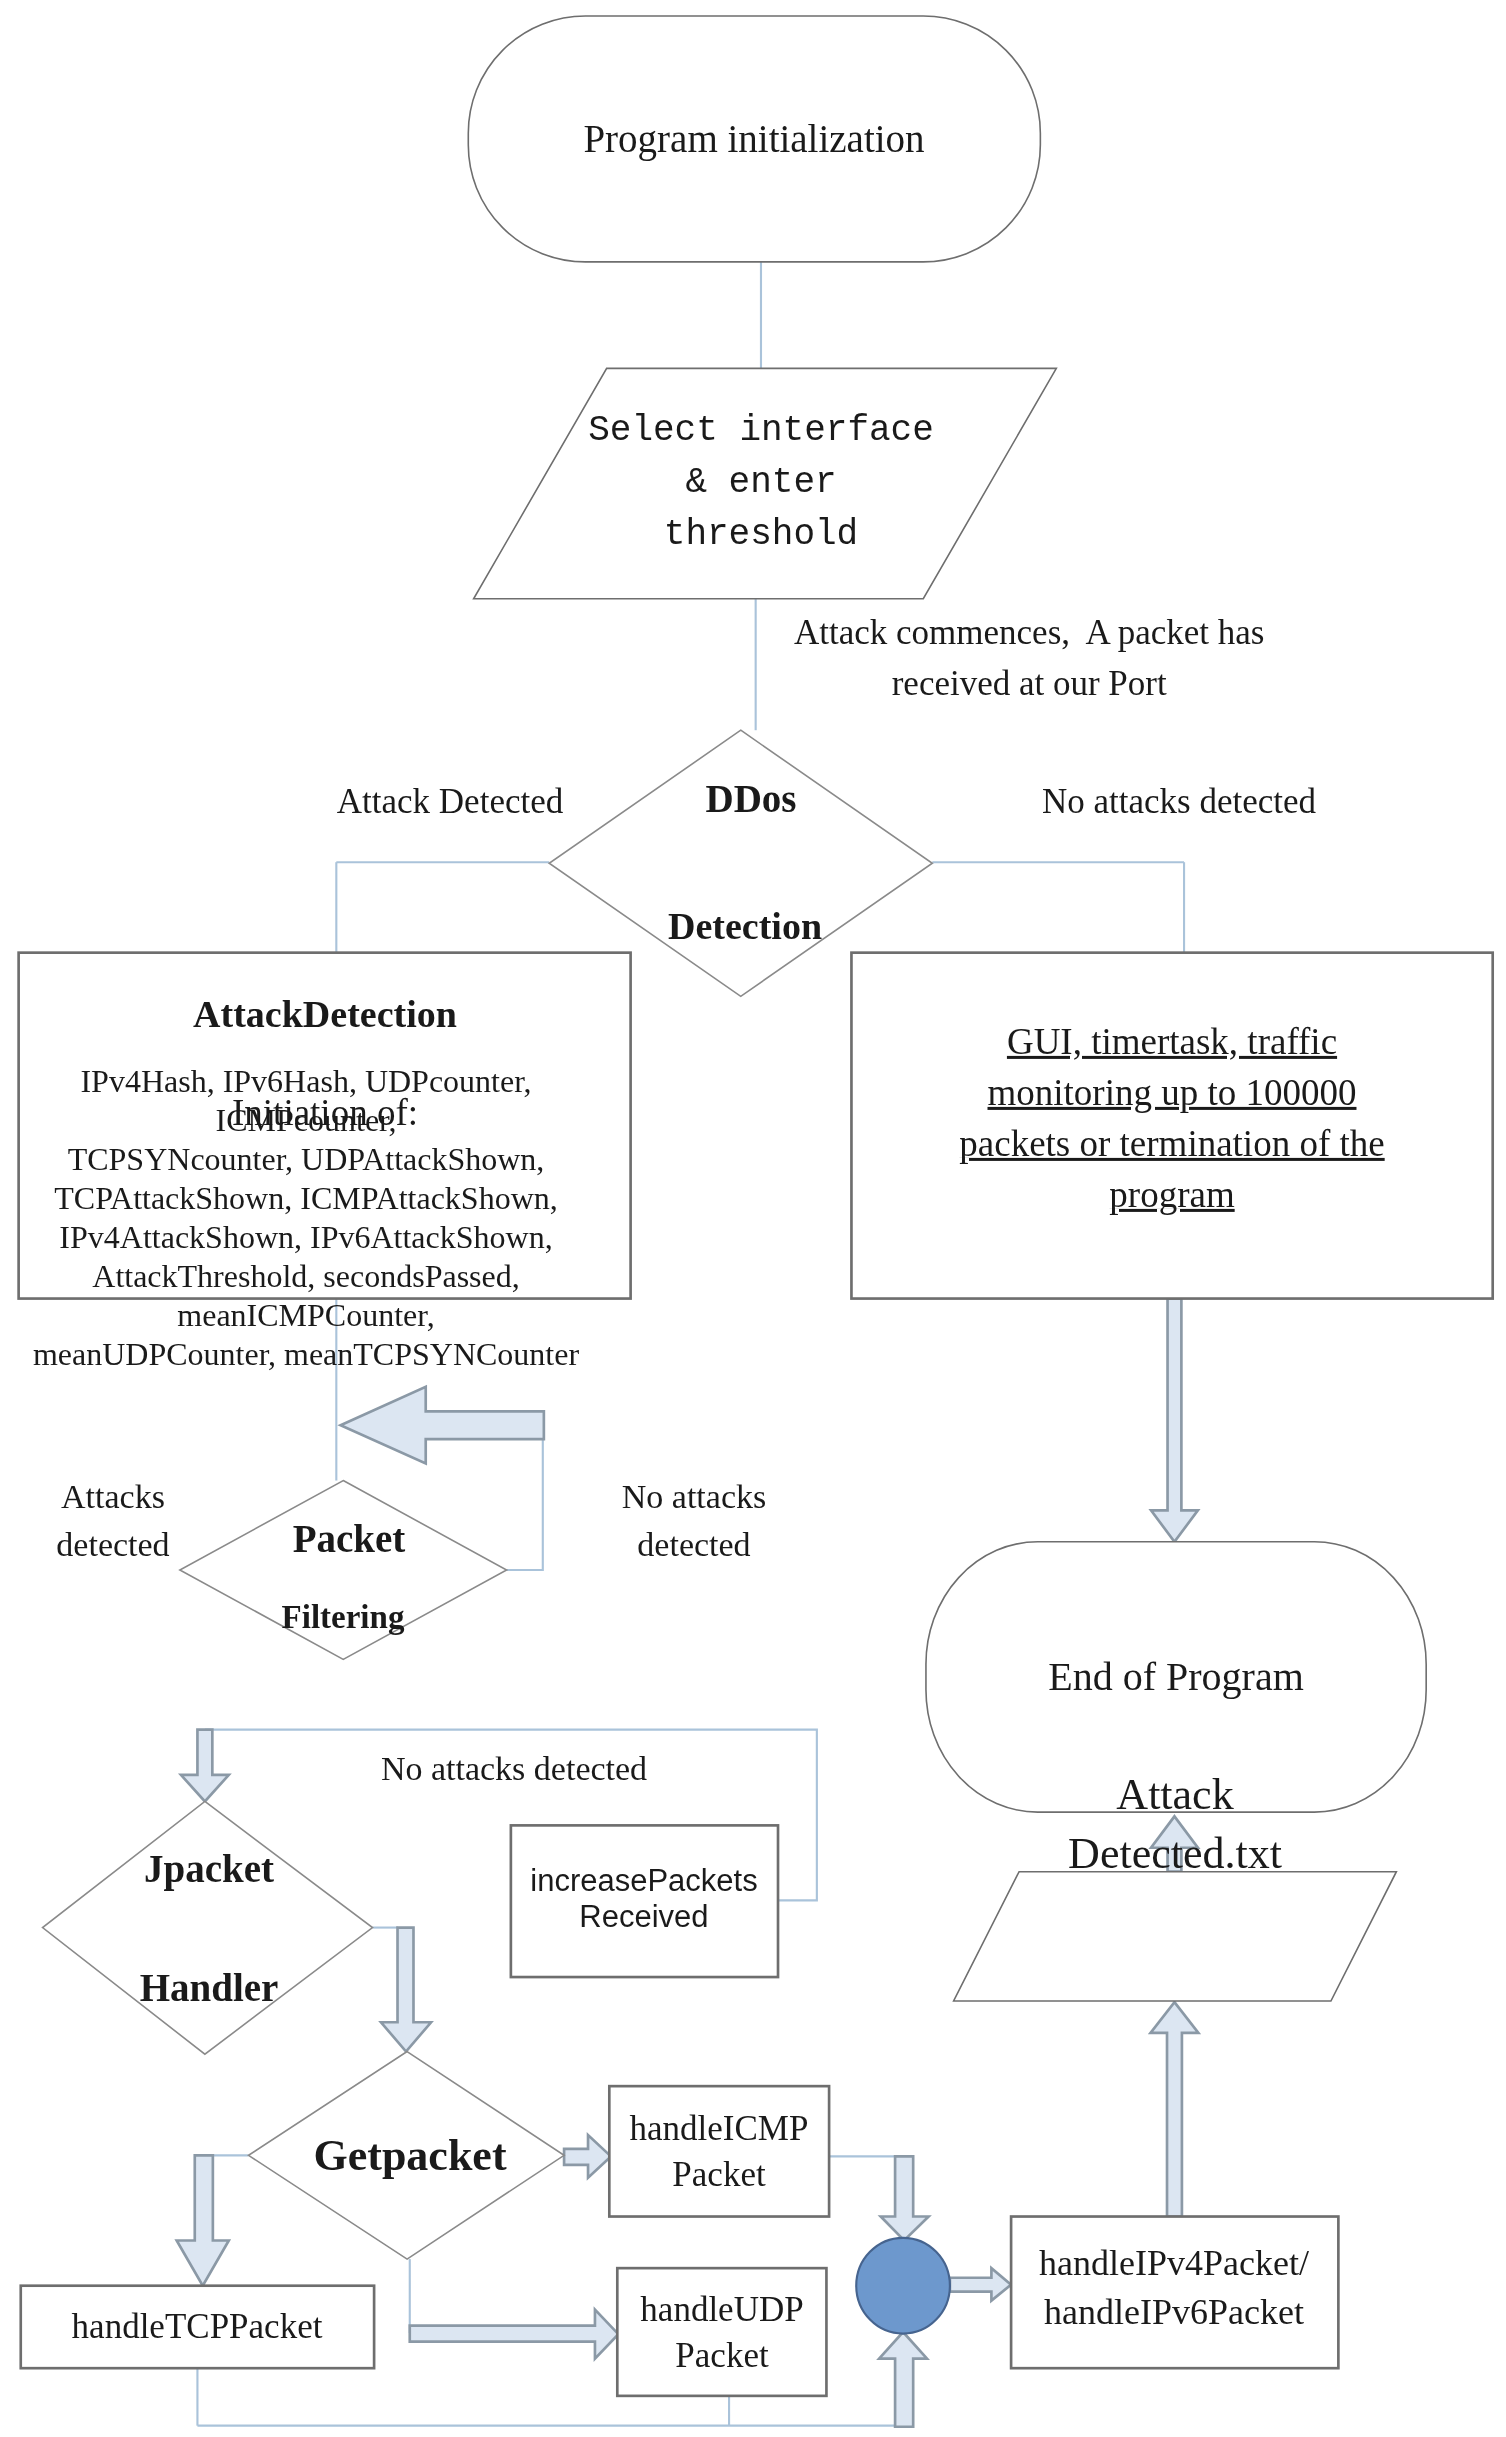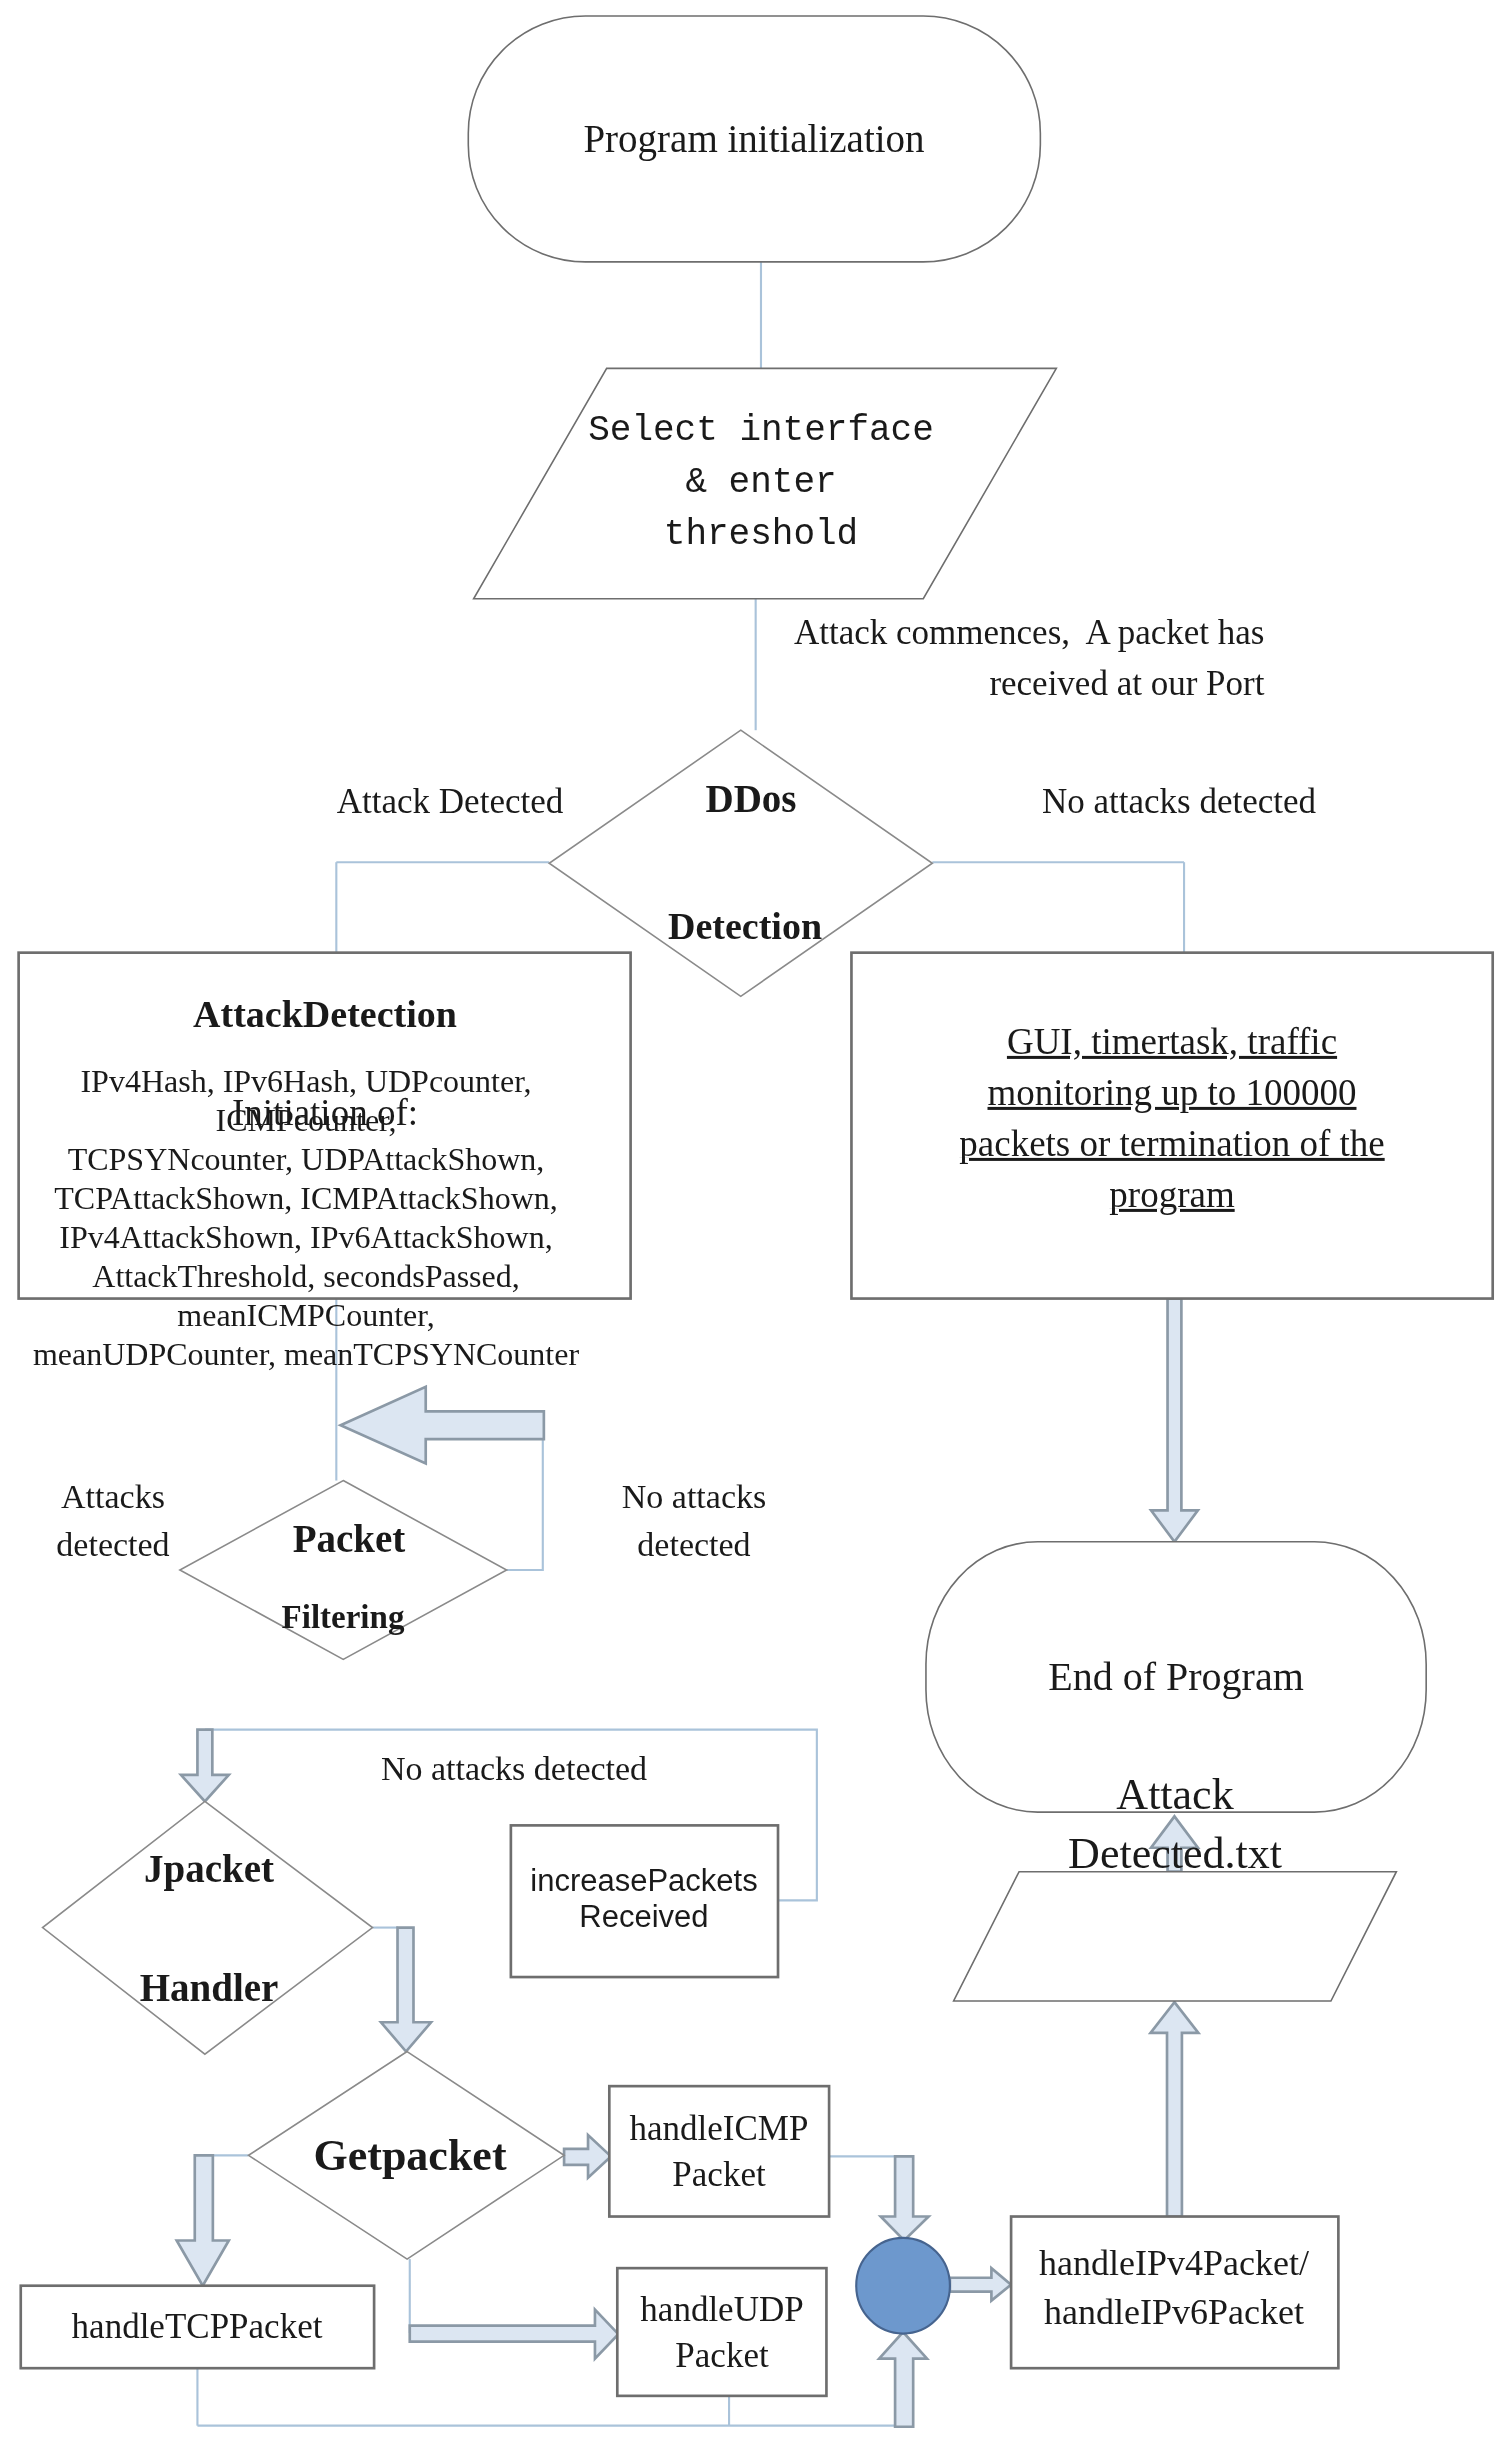--- a/index.html
+++ b/index.html
@@ -8,21 +8,21 @@
           font-family:"Liberation Serif", serif;color:var(--c-text,#1a1a1a);}
   #canvas svg{position:absolute;left:0;top:0;z-index:0;}
   .tline{stroke:var(--c-connector-line,#aac3da);stroke-width:4;fill:none;}
   .barrow{fill:var(--c-arrow-fill,#dce6f2);stroke:var(--c-arrow-stroke,#8b99a6);stroke-width:5;stroke-linejoin:miter;}
   .shape{fill:#ffffff;stroke:var(--c-shape-stroke,#6e6e6e);stroke-width:5;}
   .thin-shape{fill:#ffffff;stroke:var(--c-shape-stroke,#6e6e6e);stroke-width:3;}
   .diamond{fill:#ffffff;stroke:var(--c-diamond-stroke,#8a8a8a);stroke-width:3;}
   .junction{fill:var(--c-connector-circle-fill,#6d98cd);stroke:var(--c-connector-circle-stroke,#46648f);stroke-width:4;}
   .label{position:absolute;z-index:2;transform:translate(-50%,-50%);white-space:pre-wrap;
          text-align:center;line-height:1.3;}
-  .label.left{transform:translate(0,0);text-align:right;}
+  .label.left{transform:translate(0,0);text-align:center;}
   .bold{font-weight:bold;}
   .sans{font-family:"Liberation Sans", sans-serif;}
 </style>
 </head>
 <body>
 
 <div id="canvas">
 
   <svg width="1506" height="2438" viewBox="0 0 2830 4581">
 

